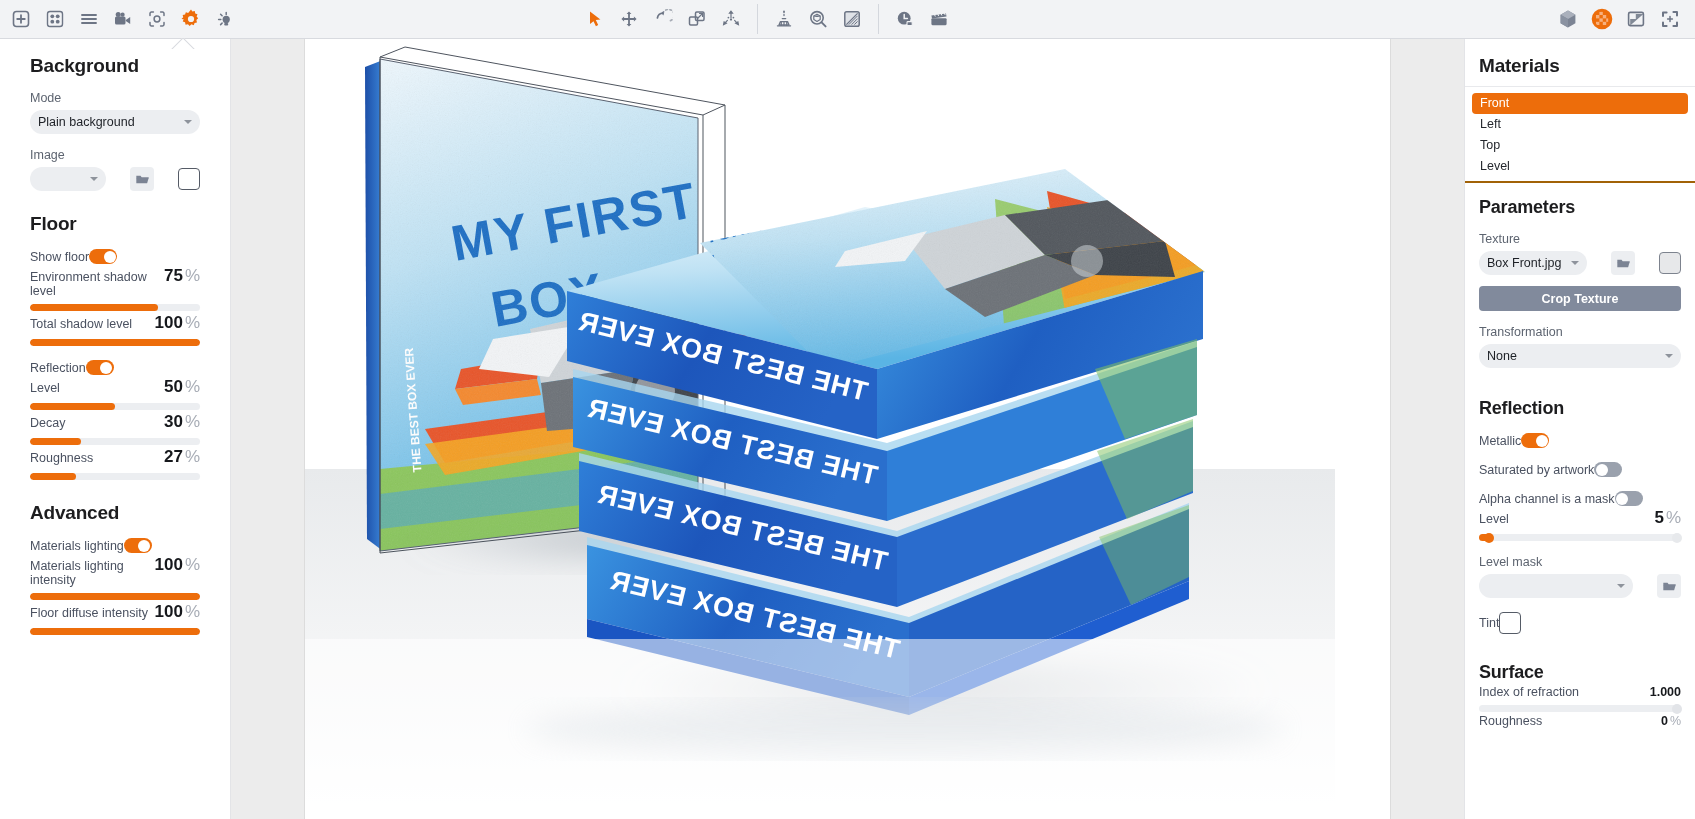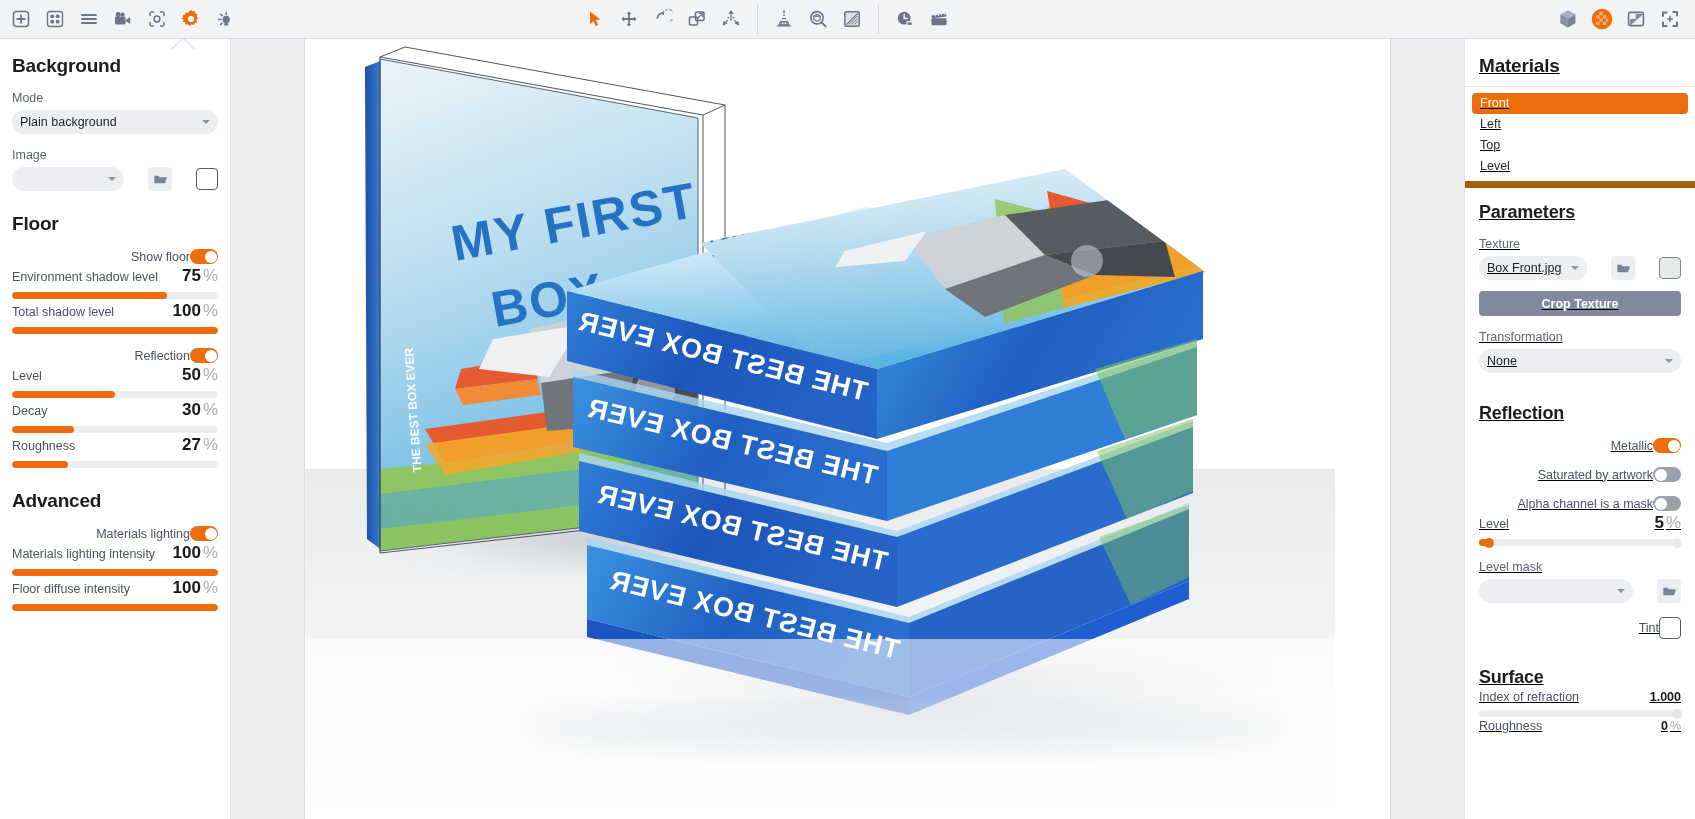--- a/index.html
+++ b/index.html
@@ -68,21 +68,21 @@
   }
 
   
   .body-row { flex: 1; display: flex; min-height: 0; position: relative; }
 
   
   .left-panel {
     width: 231px; min-width: 231px;
     background: #ffffff;
     border-right: 1px solid #e3e4e7;
-    padding: 0 12px;
+    padding: 0 30px;
     overflow: hidden;
     position: relative;
   }
   .gutter-left {
     width: 74px; min-width: 74px;
     background: #ececec;
     border-right: 1px solid #dcdcdc;
   }
 
   .sec-title {
@@ -144,21 +144,21 @@
   }
   .swatch-gray {
     width: 22px; height: 22px;
     border: 1.5px solid #7d838e;
     border-radius: 4px;
     background: #e7e8ea;
     cursor: pointer;
   }
 
   .toggle-row {
-    display: flex; align-items: center; justify-content: flex-end;
+    display: flex; align-items: center; justify-content: flex-start;
     margin-top: 14px;
   }
   .toggle {
     width: 28px; height: 15px;
     border-radius: 8px;
     background: #ed6d0b;
     position: relative;
     cursor: pointer;
     flex: none;
   }
@@ -217,29 +217,28 @@
     width: 74px; min-width: 74px;
     background: #ececec;
     border-left: 1px solid #dcdcdc;
   }
   .right-panel {
     width: 231px; min-width: 231px;
     background: #ffffff;
     border-left: 1px solid #e3e4e7;
     overflow: hidden;
     position: relative;
-    text-decoration: underline;
   }
   .rp-pad { padding: 0 14px; }
 
   .mat-header {
     padding: 16px 14px 9px 14px;
     border-bottom: 1px solid #e8e9ec;
   }
-  .mat-list { padding: 6px 7px 4px 7px; border-bottom: 7px solid #a16207; }
+  .mat-list { padding: 6px 7px 4px 7px; border-bottom: 2px solid #a16207; }
   .mat-item {
     height: 21px;
     line-height: 21px;
     padding: 0 8px;
     font-size: 12.5px;
     color: #25282e;
     border-radius: 4px;
     cursor: pointer;
     white-space: nowrap;
     overflow: hidden;

